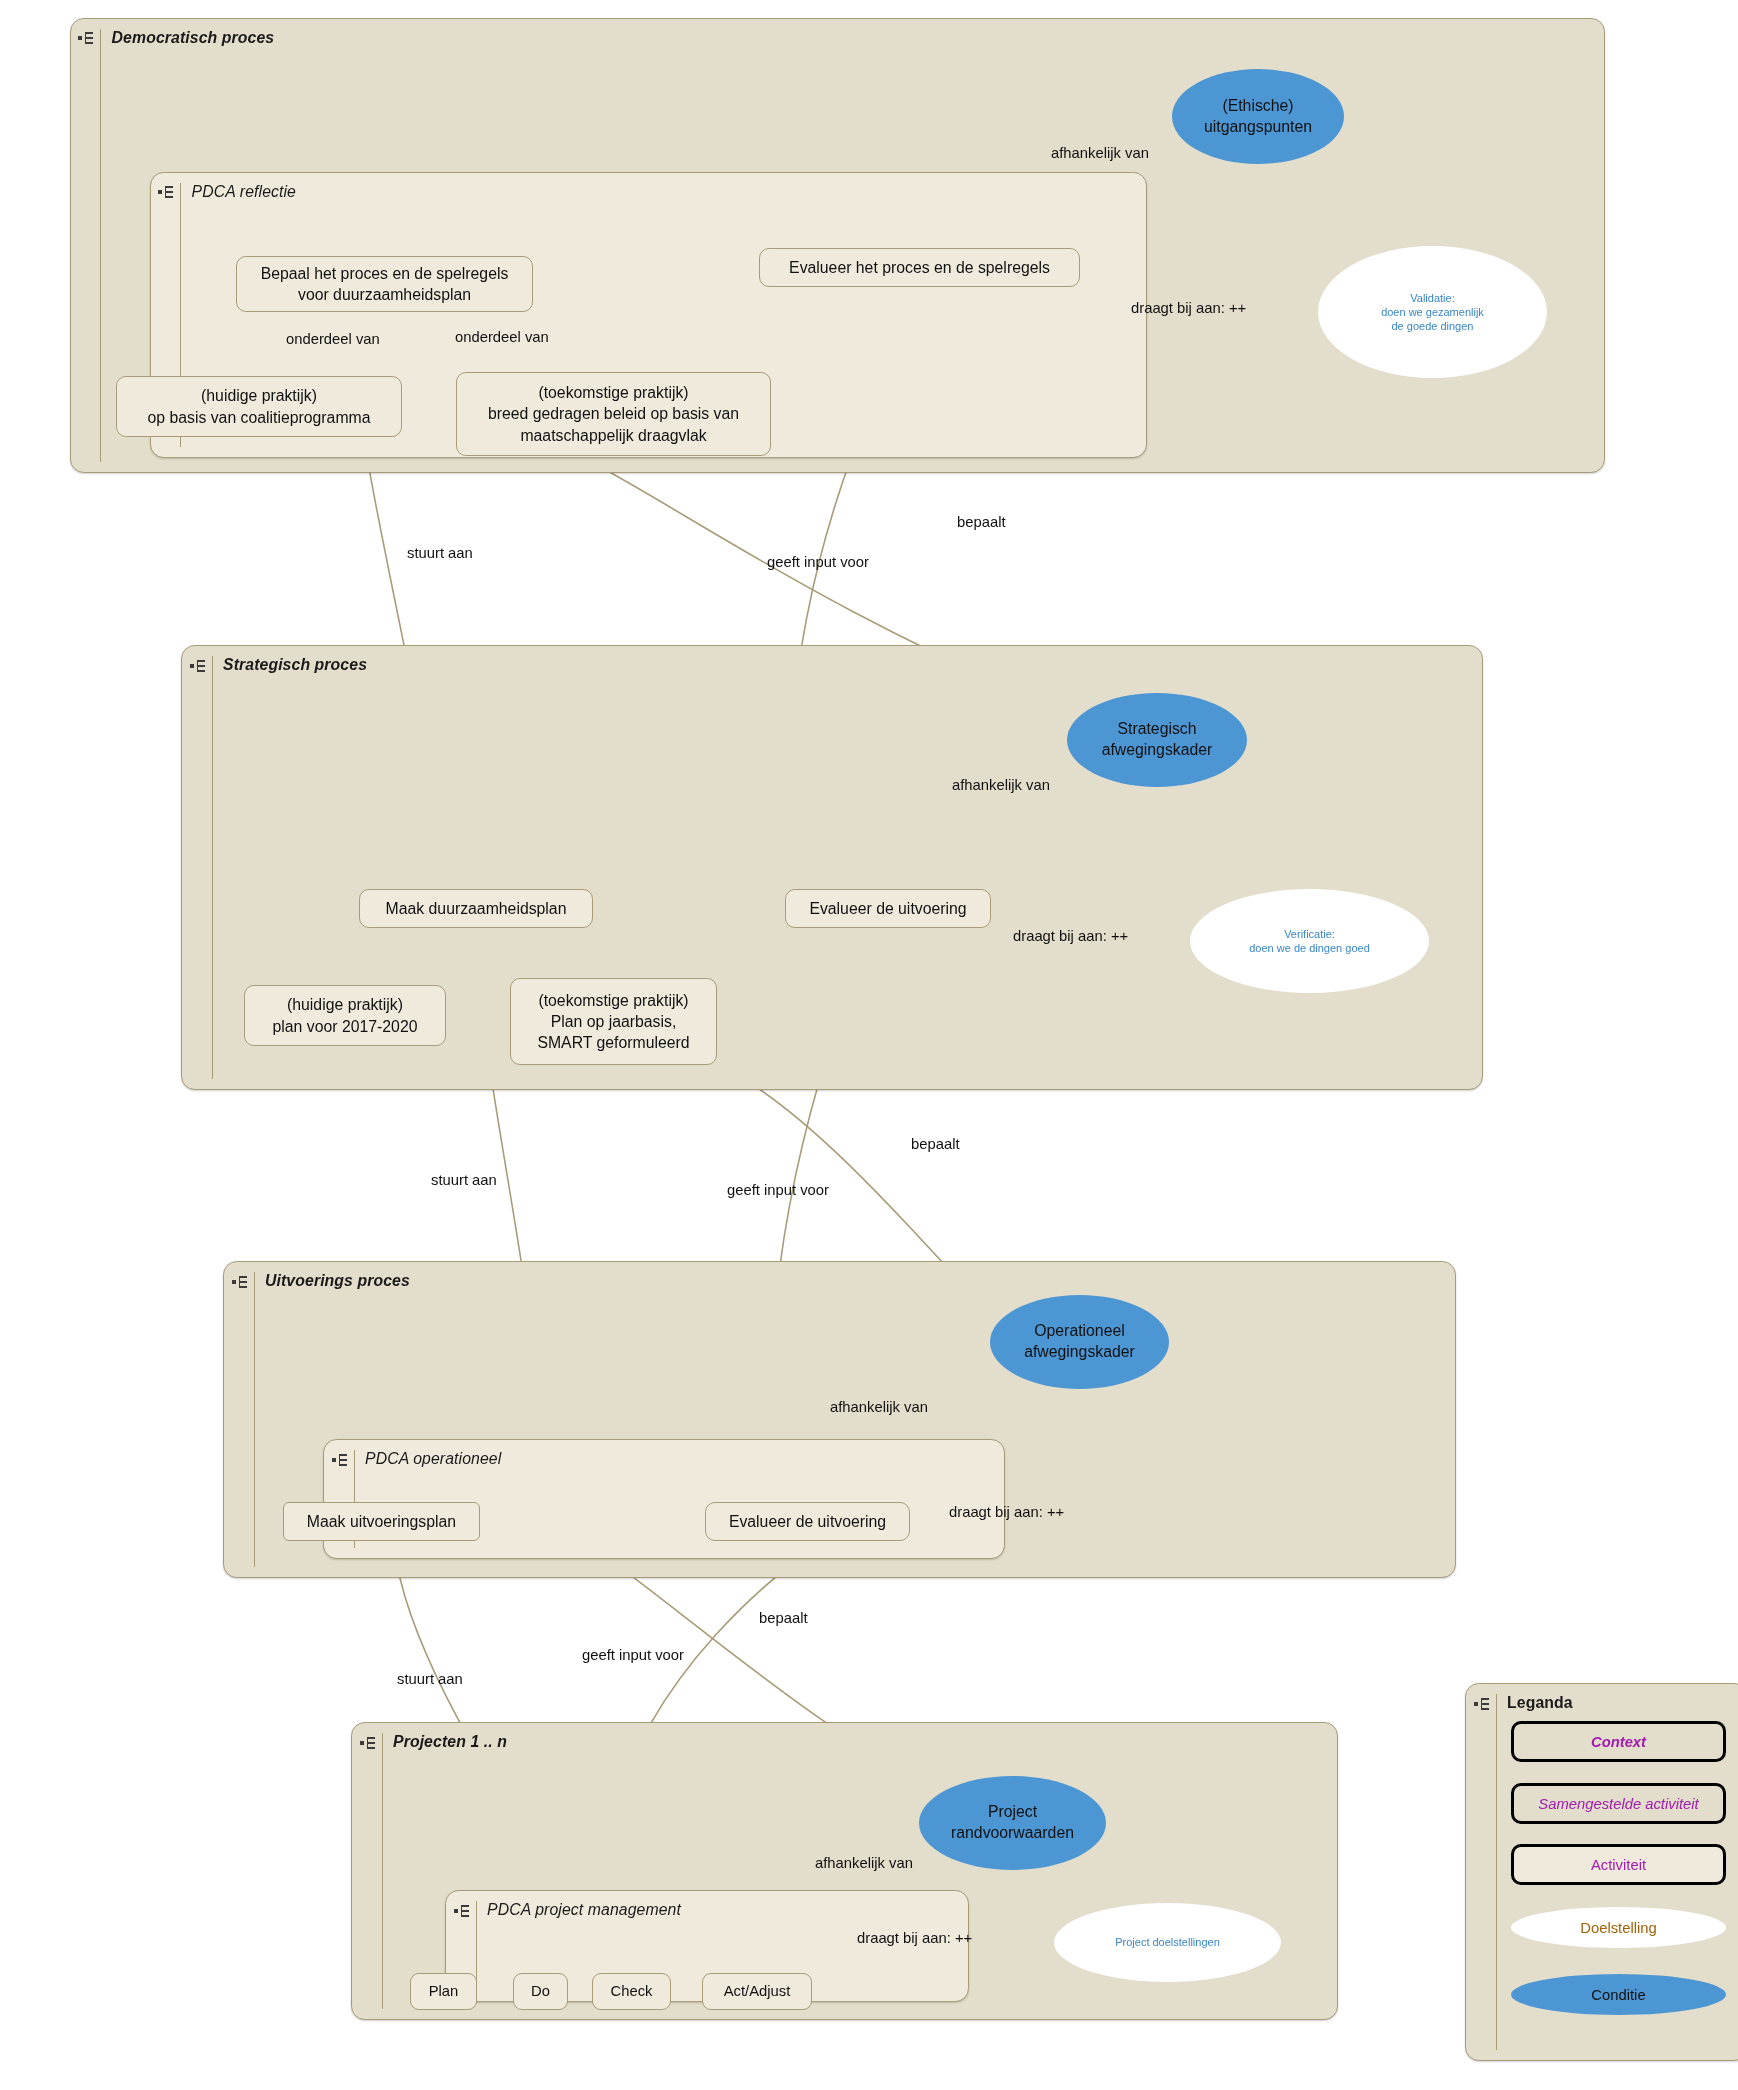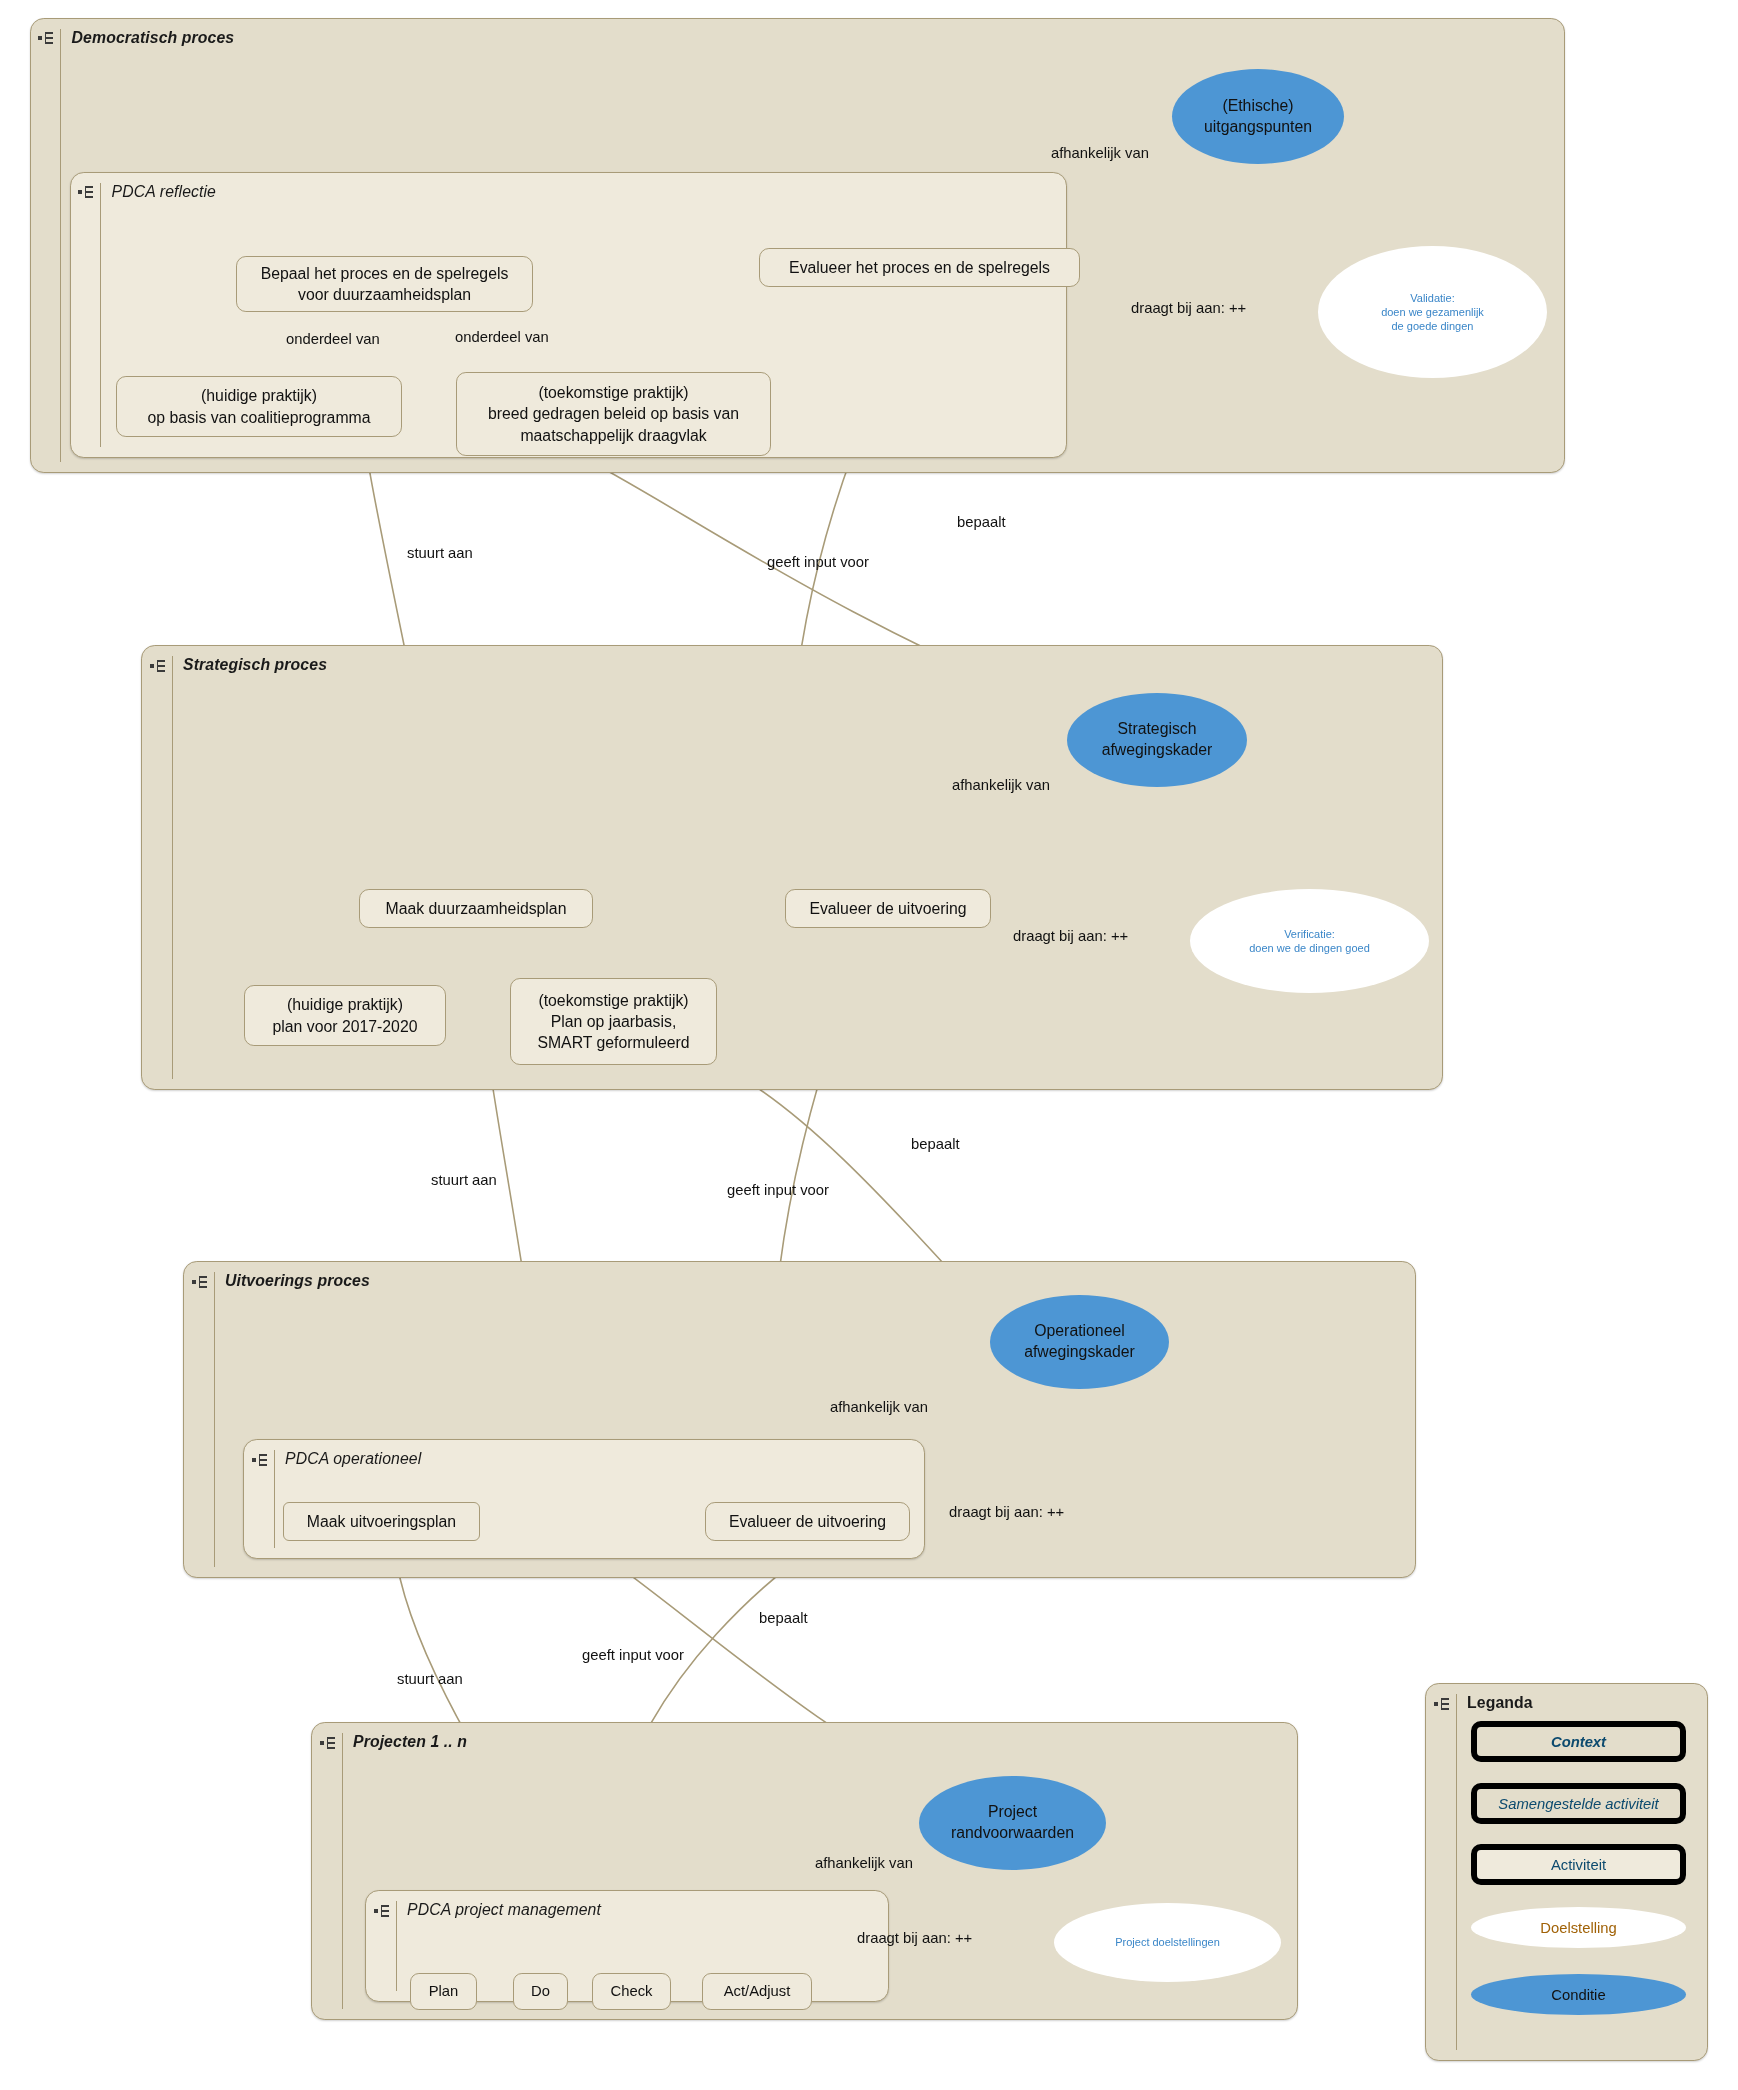--- a/index.html
+++ b/index.html
@@ -4,21 +4,21 @@
 <style>
   html,body{margin:0;padding:0;background:#ffffff;}
   body{width:1739px;height:2090px;position:relative;
        font-family:"Liberation Sans","DejaVu Sans",sans-serif;
        -webkit-font-smoothing:antialiased;}
   #canvas{position:absolute;left:0;top:0;width:1739px;height:2090px;overflow:hidden;}
   svg.edges{position:absolute;left:0;top:0;width:1739px;height:2090px;pointer-events:none;}
 
   
   .ctx{position:absolute;background:#E3DDCB;border:1px solid #A89B78;border-radius:13.8px;
-       box-shadow:0 1px 2px rgba(0,0,0,.18);}
+       box-shadow:0 1px 2px rgba(0,0,0,.18);margin-left:40px;}
   .ctx.inner{background:#EFEADC;}
   .ctx > .ctx-bar{position:absolute;left:29.6px;top:9.9px;bottom:9.9px;width:1px;background:#A89B78;}
   .ctx > .ctx-icon{position:absolute;left:7.9px;top:12.8px;width:17.7px;height:13.8px;}
   .ctx > .ctx-title{position:absolute;left:41px;top:9.9px;font-size:15.8px;font-style:italic;
        font-weight:bold;color:#1a1a1a;white-space:nowrap;letter-spacing:0.1px;}
   .ctx.inner > .ctx-title{font-weight:normal;}
 
   
   .ic-sq{position:absolute;left:0;top:4.9px;width:3.9px;height:3.9px;background:#3b3b3b;}
   .ic-b{position:absolute;left:6.9px;width:7.9px;height:2px;background:#3b3b3b;}
@@ -35,21 +35,21 @@
        text-align:center;border-radius:50%;line-height:1.3;box-sizing:border-box;}
   .ell.cond{background:#4D96D4;color:#111;font-size:15.8px;}
   .ell.goal{background:#ffffff;color:#3A86C8;font-size:11px;}
 
   
   .elbl{position:absolute;font-size:14.8px;color:#111;white-space:nowrap;background:transparent;}
 
   
   .lg-item{position:absolute;left:45px;box-sizing:border-box;display:flex;
        align-items:center;justify-content:center;text-align:center;font-size:14.8px;}
-  .lg-box{background:#E3DDCB;border:6px solid #000000;border-radius:9.9px;color:#0c4a6e;}
+  .lg-box{background:#E3DDCB;border:3px solid #000000;border-radius:9.9px;color:#a21caf;}
   .lg-box.b2{background:#E3DDCB;}
   .lg-box.b3{background:#EFEADC;}
   .lg-ell{border-radius:50%;}
   .it{font-style:italic;}
   .bi{font-style:italic;font-weight:bold;}
 </style>
 </head>
 <body>
 
 <div id="canvas">

